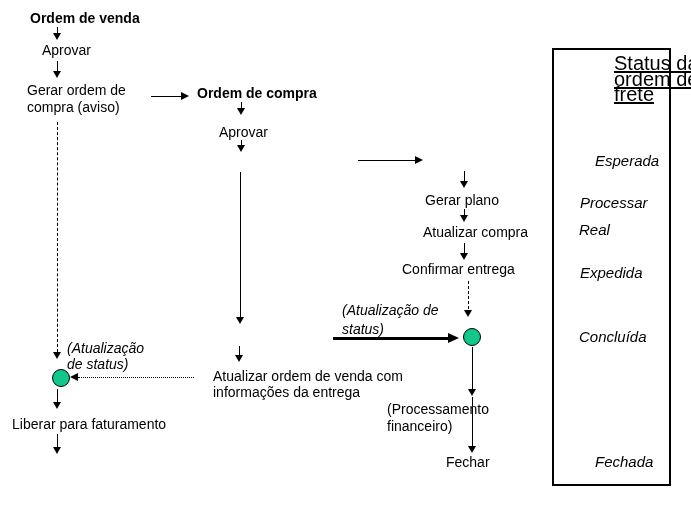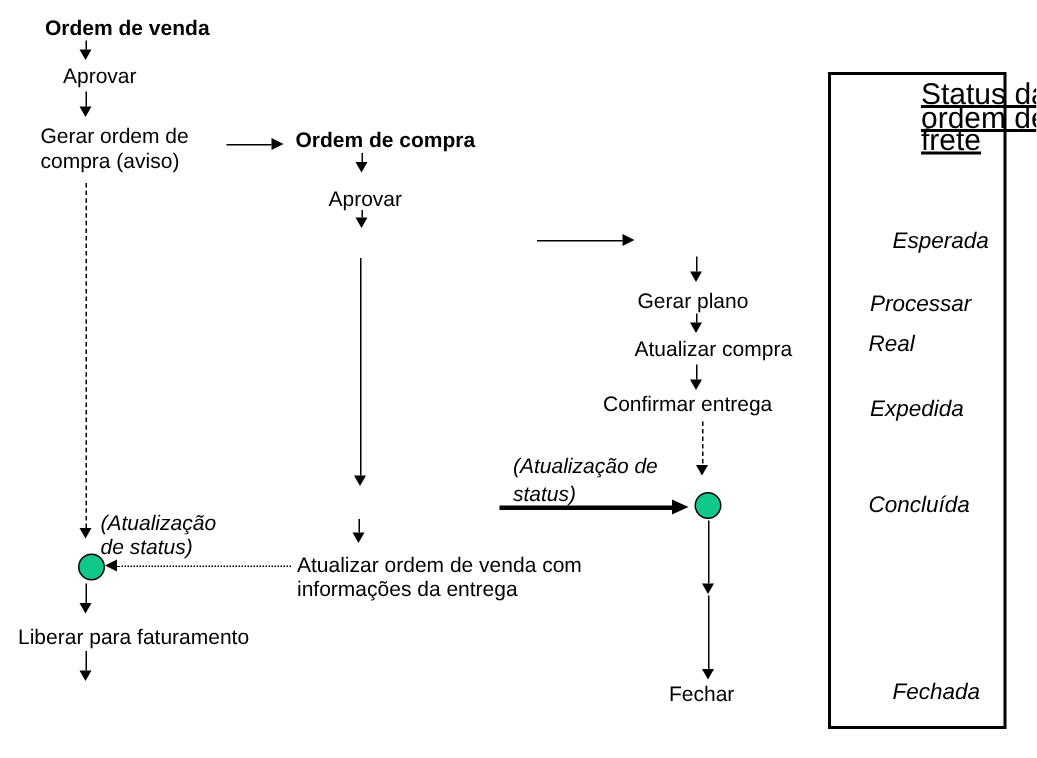--- a/index.html
+++ b/index.html
@@ -64,21 +64,21 @@
   <div class="v" style="left:241px;top:102px;height:6px;"></div>
   <div class="hd down" style="left:237px;top:108px;"></div>
   <div class="t" style="left:219px;top:124px;">Aprovar</div>
   <div class="v" style="left:241px;top:140px;height:5px;"></div>
   <div class="hd down" style="left:237px;top:145px;"></div>
 
   <div class="v" style="left:240px;top:172px;height:145px;"></div>
   <div class="hd down" style="left:236px;top:317px;"></div>
   <div class="v" style="left:239px;top:346px;height:9px;"></div>
   <div class="hd down" style="left:235px;top:355px;"></div>
-  <div class="t w" style="left:198px;top:368px;width:215px;line-height:16px;">Atualizar ordem de venda com informações da entrega</div>
+  <div class="t w" style="left:213px;top:368px;width:215px;line-height:16px;">Atualizar ordem de venda com informações da entrega</div>
 
   <div class="h" style="left:358px;top:160px;width:57px;"></div>
   <div class="hd right" style="left:415px;top:156px;"></div>
 
   <div class="v" style="left:464px;top:171px;height:10px;"></div>
   <div class="hd down" style="left:460px;top:181px;"></div>
   <div class="t" style="left:425px;top:192px;">Gerar plano</div>
   <div class="v" style="left:464px;top:209px;height:6px;"></div>
   <div class="hd down" style="left:460px;top:215px;"></div>
   <div class="t" style="left:423px;top:224px;">Atualizar compra</div>
@@ -89,20 +89,21 @@
   <div class="v dashv" style="left:468px;top:281px;height:28px;"></div>
   <div class="hd down" style="left:464px;top:310px;"></div>
   <div class="dotc" style="left: 463px; top: 328px; background: rgb(18, 199, 140);"></div>
 
   <div class="t w it" style="left:342px;top:301px;width:108px;line-height:19px;">(Atualização de status)</div>
   <div class="h thick" style="left:333px;top:337px;width:115px;"></div>
   <div class="hd bigright" style="left:448px;top:333px;"></div>
 
   <div class="v" style="left:472px;top:347px;height:42px;"></div>
   <div class="hd down" style="left:468px;top:389px;"></div>
+  <div class="t w" style="left:387px;top:401px;width:112px;">(Processamento financeiro)</div>
   <div class="v" style="left:472px;top:397px;height:49px;"></div>
   <div class="hd down" style="left:468px;top:446px;"></div>
   <div class="t" style="left:446px;top:454px;">Fechar</div>
 
   <div class="panel" style="left:552px;top:48px;width:115px;height:434px;">
     <div class="t w u" style="left:18px;top:6px;width:100px;font-size:20px;line-height:15.5px;margin-left:42px;">Status da ordem de frete</div>
     <div class="t leg" style="left:13px;top:102px;margin-left:28px;">Esperada</div>
     <div class="t leg" style="left:26px;top:144px;">Processar</div>
     <div class="t leg" style="left:25px;top:171px;">Real</div>
     <div class="t leg" style="left:26px;top:214px;">Expedida</div>

